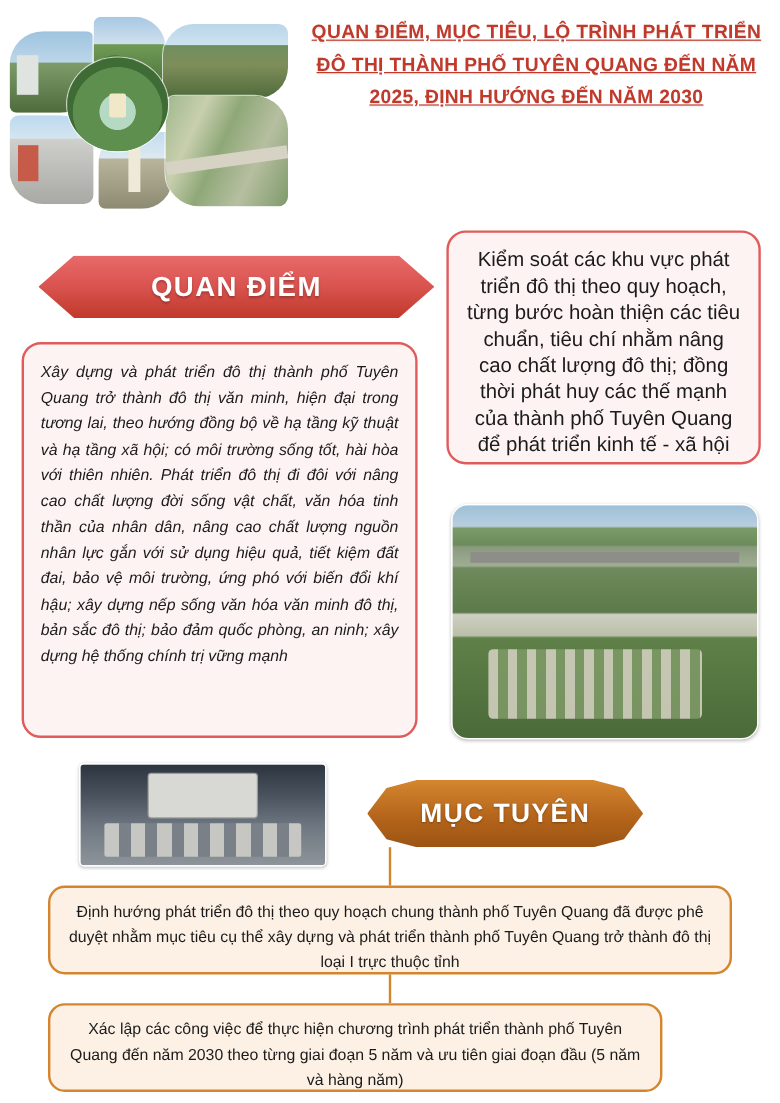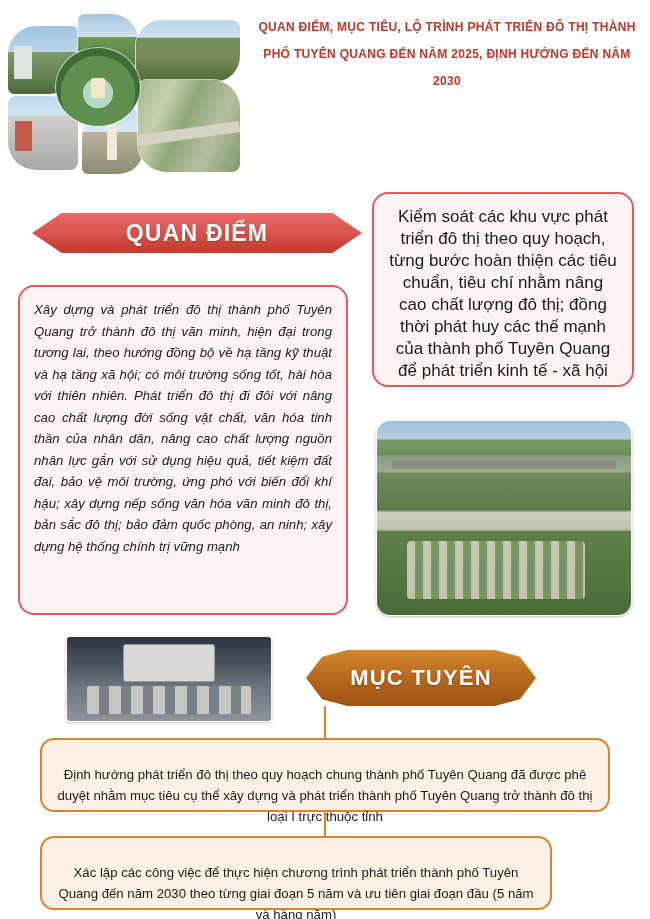--- a/index.html
+++ b/index.html
@@ -107,31 +107,32 @@
     background: #d6d2c4; transform: rotate(-8deg);
   }
 
   .title {
     position: absolute;
     left: 252px; top: 14px;
     width: 390px;
     text-align: center;
     color: #c0392b;
     font-weight: bold;
-    font-size: 12px;
+    font-size: 16px;
     line-height: 27px;
     letter-spacing: 0.3px;
     text-shadow: 0 1px 0 rgba(0,0,0,0.08);
+    text-decoration: underline;
   }
 
   
   .banner-qd {
     position: absolute;
     left: 32px; top: 213px;
-    width: 330px; height: 40px;
+    width: 330px; height: 52px;
     background: linear-gradient(to bottom, #e86a6a 0%, #d9534f 50%, #c0392b 100%);
     clip-path: polygon(0% 50%, 9% 0%, 91% 0%, 100% 50%, 91% 100%, 9% 100%);
     display: flex; align-items: center; justify-content: center;
   }
   .banner-qd span {
     color: #ffffff;
     font-weight: bold;
     font-size: 23px;
     letter-spacing: 1.2px;
     text-shadow: 0 1px 2px rgba(0,0,0,0.25);
@@ -245,21 +246,21 @@
   
   .goal {
     position: absolute;
     border-radius: 14px;
     background: #fdf1e6;
     border: 2px solid #d4862f;
     color: #1b1b1b;
     font-size: 13.2px;
     line-height: 21px;
     text-align: center;
-    padding: 24px 14px;
+    padding: 9px 14px;
   }
   .goal-1 { left: 40px; top: 738px; width: 570px; height: 74px; }
   .goal-2 { left: 40px; top: 836px; width: 512px; height: 74px; }
 
   .connector {
     position: absolute;
     background: #d4862f;
   }
   .c-v1 { left: 324px; top: 706px; width: 2px; height: 32px; }
   .c-v2 { left: 324px; top: 812px; width: 2px; height: 24px; }

